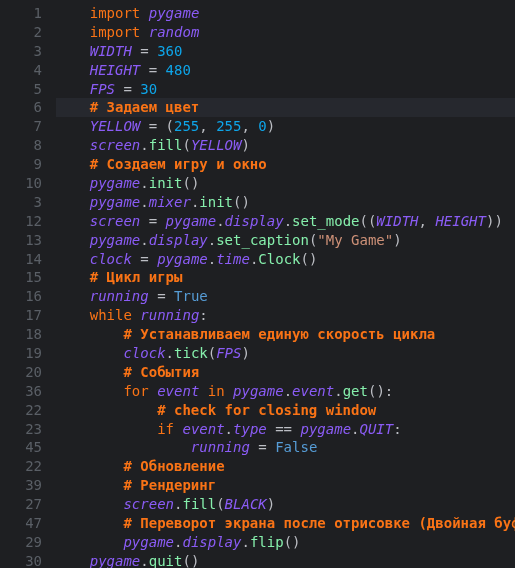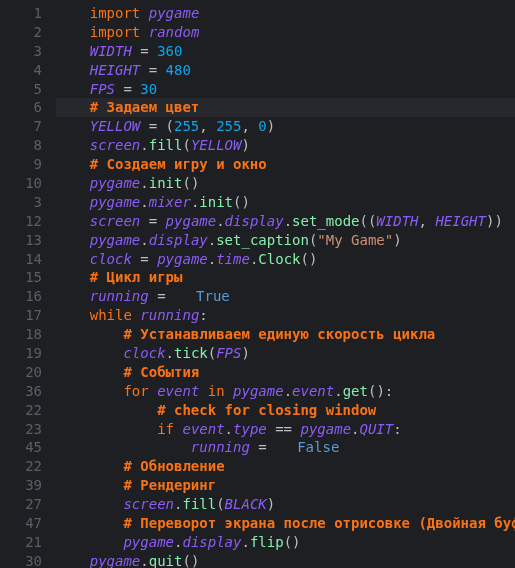--- a/index.html
+++ b/index.html
@@ -41,21 +41,21 @@
     background: #26282e;
   }
   .tok { display: inline; }
   .tok.kw   { color: #f97316; }
   .tok.id   { color: #8b5cf6; font-style: italic; }
   .tok.num  { color: #0ea5e9; }
   .tok.str  { color: #ce9178; }
   .tok.cmt  { color: #f97316; font-style: normal; font-weight: bold; }
   .tok.fn   { color: #86efac; }
   .tok.pn   { color: #bcbec4; }
-  .tok.bool { color: #569cd6; margin-left: 22px; }
+  .tok.bool { color: #569cd6; }
 </style>
 </head>
 <body>
 
 <div class="editor">
   <div class="gutter" id="gutter">
       <div class="ln">1</div>
       <div class="ln">2</div>
       <div class="ln">3</div>
       <div class="ln">4</div>
@@ -76,17 +76,17 @@
       <div class="ln">19</div>
       <div class="ln">20</div>
       <div class="ln">36</div>
       <div class="ln">22</div>
       <div class="ln">23</div>
       <div class="ln">45</div>
       <div class="ln">22</div>
       <div class="ln">39</div>
       <div class="ln">27</div>
       <div class="ln">47</div>
-      <div class="ln">21</div>
+      <div class="ln">29</div>
       <div class="ln">30</div>
     </div>
   <div class="code" id="code"><div class="line">    <span class="tok kw">import</span><span class="tok pn"> </span><span class="tok id">pygame</span></div><div class="line">    <span class="tok kw">import</span><span class="tok pn"> </span><span class="tok id">random</span></div><div class="line">    <span class="tok id">WIDTH</span><span class="tok pn"> = </span><span class="tok num">360</span></div><div class="line">    <span class="tok id">HEIGHT</span><span class="tok pn"> = </span><span class="tok num">480</span></div><div class="line">    <span class="tok id">FPS</span><span class="tok pn"> = </span><span class="tok num">30</span></div><div class="line hl">    <span class="tok cmt"># Задаем цвет</span></div><div class="line">    <span class="tok id">YELLOW</span><span class="tok pn"> = (</span><span class="tok num">255</span><span class="tok pn">, </span><span class="tok num">255</span><span class="tok pn">, </span><span class="tok num">0</span><span class="tok pn">)</span></div><div class="line">    <span class="tok id">screen</span><span class="tok pn">.</span><span class="tok fn">fill</span><span class="tok pn">(</span><span class="tok id">YELLOW</span><span class="tok pn">)</span></div><div class="line">    <span class="tok cmt"># Создаем игру и окно</span></div><div class="line">    <span class="tok id">pygame</span><span class="tok pn">.</span><span class="tok fn">init</span><span class="tok pn">()</span></div><div class="line">    <span class="tok id">pygame</span><span class="tok pn">.</span><span class="tok id">mixer</span><span class="tok pn">.</span><span class="tok fn">init</span><span class="tok pn">()</span></div><div class="line">    <span class="tok id">screen</span><span class="tok pn"> = </span><span class="tok id">pygame</span><span class="tok pn">.</span><span class="tok id">display</span><span class="tok pn">.</span><span class="tok fn">set_mode</span><span class="tok pn">((</span><span class="tok id">WIDTH</span><span class="tok pn">, </span><span class="tok id">HEIGHT</span><span class="tok pn">))</span></div><div class="line">    <span class="tok id">pygame</span><span class="tok pn">.</span><span class="tok id">display</span><span class="tok pn">.</span><span class="tok fn">set_caption</span><span class="tok pn">(</span><span class="tok str">"My Game"</span><span class="tok pn">)</span></div><div class="line">    <span class="tok id">clock</span><span class="tok pn"> = </span><span class="tok id">pygame</span><span class="tok pn">.</span><span class="tok id">time</span><span class="tok pn">.</span><span class="tok fn">Clock</span><span class="tok pn">()</span></div><div class="line">    <span class="tok cmt"># Цикл игры</span></div><div class="line">    <span class="tok id">running</span><span class="tok pn"> = </span><span class="tok bool">True</span></div><div class="line">    <span class="tok kw">while</span><span class="tok pn"> </span><span class="tok id">running</span><span class="tok pn">:</span></div><div class="line">        <span class="tok cmt"># Устанавливаем единую скорость цикла</span></div><div class="line">        <span class="tok id">clock</span><span class="tok pn">.</span><span class="tok fn">tick</span><span class="tok pn">(</span><span class="tok id">FPS</span><span class="tok pn">)</span></div><div class="line">        <span class="tok cmt"># События</span></div><div class="line">        <span class="tok kw">for</span><span class="tok pn"> </span><span class="tok id">event</span><span class="tok pn"> </span><span class="tok kw">in</span><span class="tok pn"> </span><span class="tok id">pygame</span><span class="tok pn">.</span><span class="tok id">event</span><span class="tok pn">.</span><span class="tok fn">get</span><span class="tok pn">():</span></div><div class="line">            <span class="tok cmt"># check for closing window</span></div><div class="line">            <span class="tok kw">if</span><span class="tok pn"> </span><span class="tok id">event</span><span class="tok pn">.</span><span class="tok id">type</span><span class="tok pn"> == </span><span class="tok id">pygame</span><span class="tok pn">.</span><span class="tok id">QUIT</span><span class="tok pn">:</span></div><div class="line">                <span class="tok id">running</span><span class="tok pn"> = </span><span class="tok bool">False</span></div><div class="line">        <span class="tok cmt"># Обновление</span></div><div class="line">        <span class="tok cmt"># Рендеринг</span></div><div class="line">        <span class="tok id">screen</span><span class="tok pn">.</span><span class="tok fn">fill</span><span class="tok pn">(</span><span class="tok id">BLACK</span><span class="tok pn">)</span></div><div class="line">        <span class="tok cmt"># Переворот экрана после отрисовке (Двойная буферизация)</span></div><div class="line">        <span class="tok id">pygame</span><span class="tok pn">.</span><span class="tok id">display</span><span class="tok pn">.</span><span class="tok fn">flip</span><span class="tok pn">()</span></div><div class="line">    <span class="tok id">pygame</span><span class="tok pn">.</span><span class="tok fn">quit</span><span class="tok pn">()</span></div></div>
 </div>
 
 </body></html>

